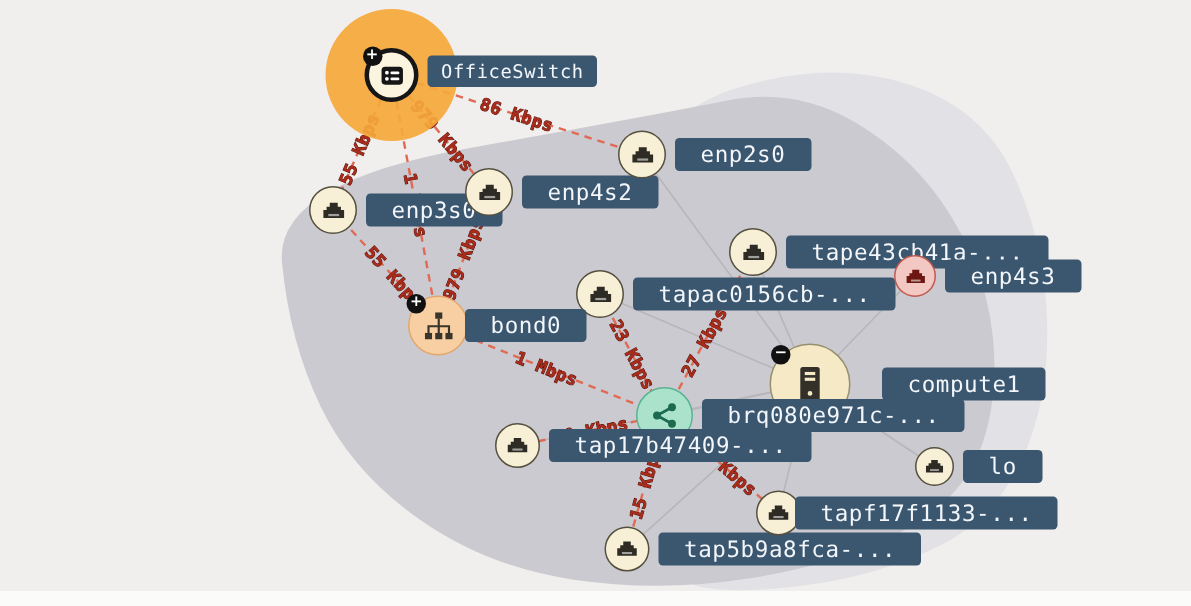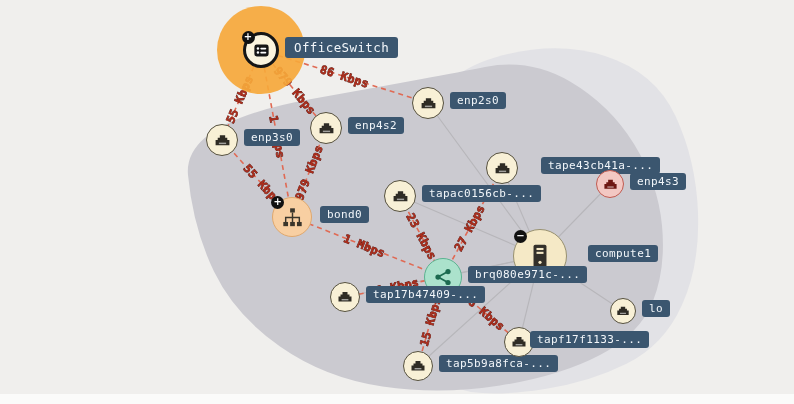--- a/index.html
+++ b/index.html
@@ -13,22 +13,22 @@
   .circle svg{display:block;}
   .style-iface{background:#f8f0d6;border:1.2px solid #55503f;color:#2e2b24;}
   .style-iface-pink{background:#f3c8c3;border:1.3px solid #c05a50;color:#6e1712;}
   .style-bond{background:#f8cfa2;border:1px solid #e0a86d;color:#3a352b;}
   .style-bridge{background:#abe2cc;border:1px solid #5bb391;color:#1c6a50;}
   .style-host{background:#f5e9c6;border:1px solid #97906f;color:#33302a;}
   .style-switch{background:#fbf4de;border:3px solid #161616;color:#161616;}
   .badge{position:absolute;width:13px;height:13px;border-radius:50%;background:#111;color:#fff;
          font-size:10px;line-height:12px;text-align:center;font-weight:bold;
          font-family:"DejaVu Sans","Liberation Sans",sans-serif;}
-  .nlabel{position:absolute;background:#3b566f;color:#f2f6fa;font-size:11px;letter-spacing:.4px;
-          padding:2px 7px;border-radius:3px;white-space:nowrap;}
+  .nlabel{position:absolute;background:#3b566f;color:#f2f6fa;font-size:15px;letter-spacing:.4px;
+          padding:2px 17px;border-radius:3px;white-space:nowrap;}
   .nlabel.big{font-size:12.5px;padding:3px 9px;}
   text.elabel{font-family:"DejaVu Sans Mono","Liberation Mono",monospace;font-weight:bold;
               font-size:11.5px;letter-spacing:.3px;fill:#ab2b1a;stroke:#4e0e07;stroke-width:.65;
               paint-order:stroke;}
 </style>
 </head>
 <body>
 
 <div class="canvas">
   <svg class="layer" id="underlay" width="794" height="404" viewBox="0 0 794 404">
@@ -119,21 +119,21 @@
         </div>
         <div class="nlabel" style="left:22px;top:-11px">tapac0156cb-...</div>
       </div>
       <div class="node" style="left: 502px; top: 168px;">
         <div class="circle style-iface" style="left:-16px;top:-16px;width:32px;height:32px">
           <svg width="17" height="17" viewBox="0 0 16 16">
             <path d="M1.5 12.5 v-5 h2 v-2 h2 v-2.5 h5 v2.5 h2 v2 h2 v5 z" fill="currentColor"></path>
             <rect x="4.6" y="10" width="6.8" height="1.4" fill="#ffffff" opacity=".55"></rect>
           </svg>
         </div>
-        <div class="nlabel" style="left:39px;top:-11px">tape43cb41a-...</div>
+        <div class="nlabel" style="left:22px;top:-11px">tape43cb41a-...</div>
       </div>
       <div class="node" style="left: 610px; top: 184px;">
         <div class="circle style-iface-pink" style="left:-14px;top:-14px;width:28px;height:28px">
           <svg width="15" height="15" viewBox="0 0 16 16">
             <path d="M1.5 12.5 v-5 h2 v-2 h2 v-2.5 h5 v2.5 h2 v2 h2 v5 z" fill="currentColor"></path>
             <rect x="4.6" y="10" width="6.8" height="1.4" fill="#ffffff" opacity=".55"></rect>
           </svg>
         </div>
         <div class="nlabel" style="left:20px;top:-11px">enp4s3</div>
       </div>
@@ -141,21 +141,21 @@
         <div class="circle style-bond" style="left:-20px;top:-20px;width:40px;height:40px">
           <svg width="21" height="21" viewBox="0 0 16 16">
             <rect x="6.2" y="1" width="3.6" height="3.2" fill="currentColor"></rect>
             <rect x="1" y="11.4" width="3.6" height="3.2" fill="currentColor"></rect>
             <rect x="6.2" y="11.4" width="3.6" height="3.2" fill="currentColor"></rect>
             <rect x="11.4" y="11.4" width="3.6" height="3.2" fill="currentColor"></rect>
             <path d="M8 4.2 V8 M2.8 11.4 V8 h10.4 v3.4 M8 8 v3.4" stroke="currentColor" stroke-width="1.1" fill="none"></path>
           </svg>
         </div>
         <div class="badge" style="left:-20.9px;top:-20.9px">+</div>
-        <div class="nlabel" style="left:28px;top:-11px">bond0</div>
+        <div class="nlabel" style="left:18px;top:-11px">bond0</div>
       </div>
       <div class="node" style="left: 540px; top: 256px;">
         <div class="circle style-host" style="left:-27px;top:-27px;width:54px;height:54px">
           <svg width="28" height="28" viewBox="0 0 16 16">
             <rect x="4.3" y="1.5" width="7.4" height="13" rx="1" fill="currentColor"></rect>
             <rect x="6" y="3.4" width="4" height="1.2" fill="#f5e9c6"></rect>
             <rect x="6" y="5.6" width="4" height="1.2" fill="#f5e9c6"></rect>
             <circle cx="8" cy="11.6" r=".9" fill="#f5e9c6"></circle>
           </svg>
         </div>

